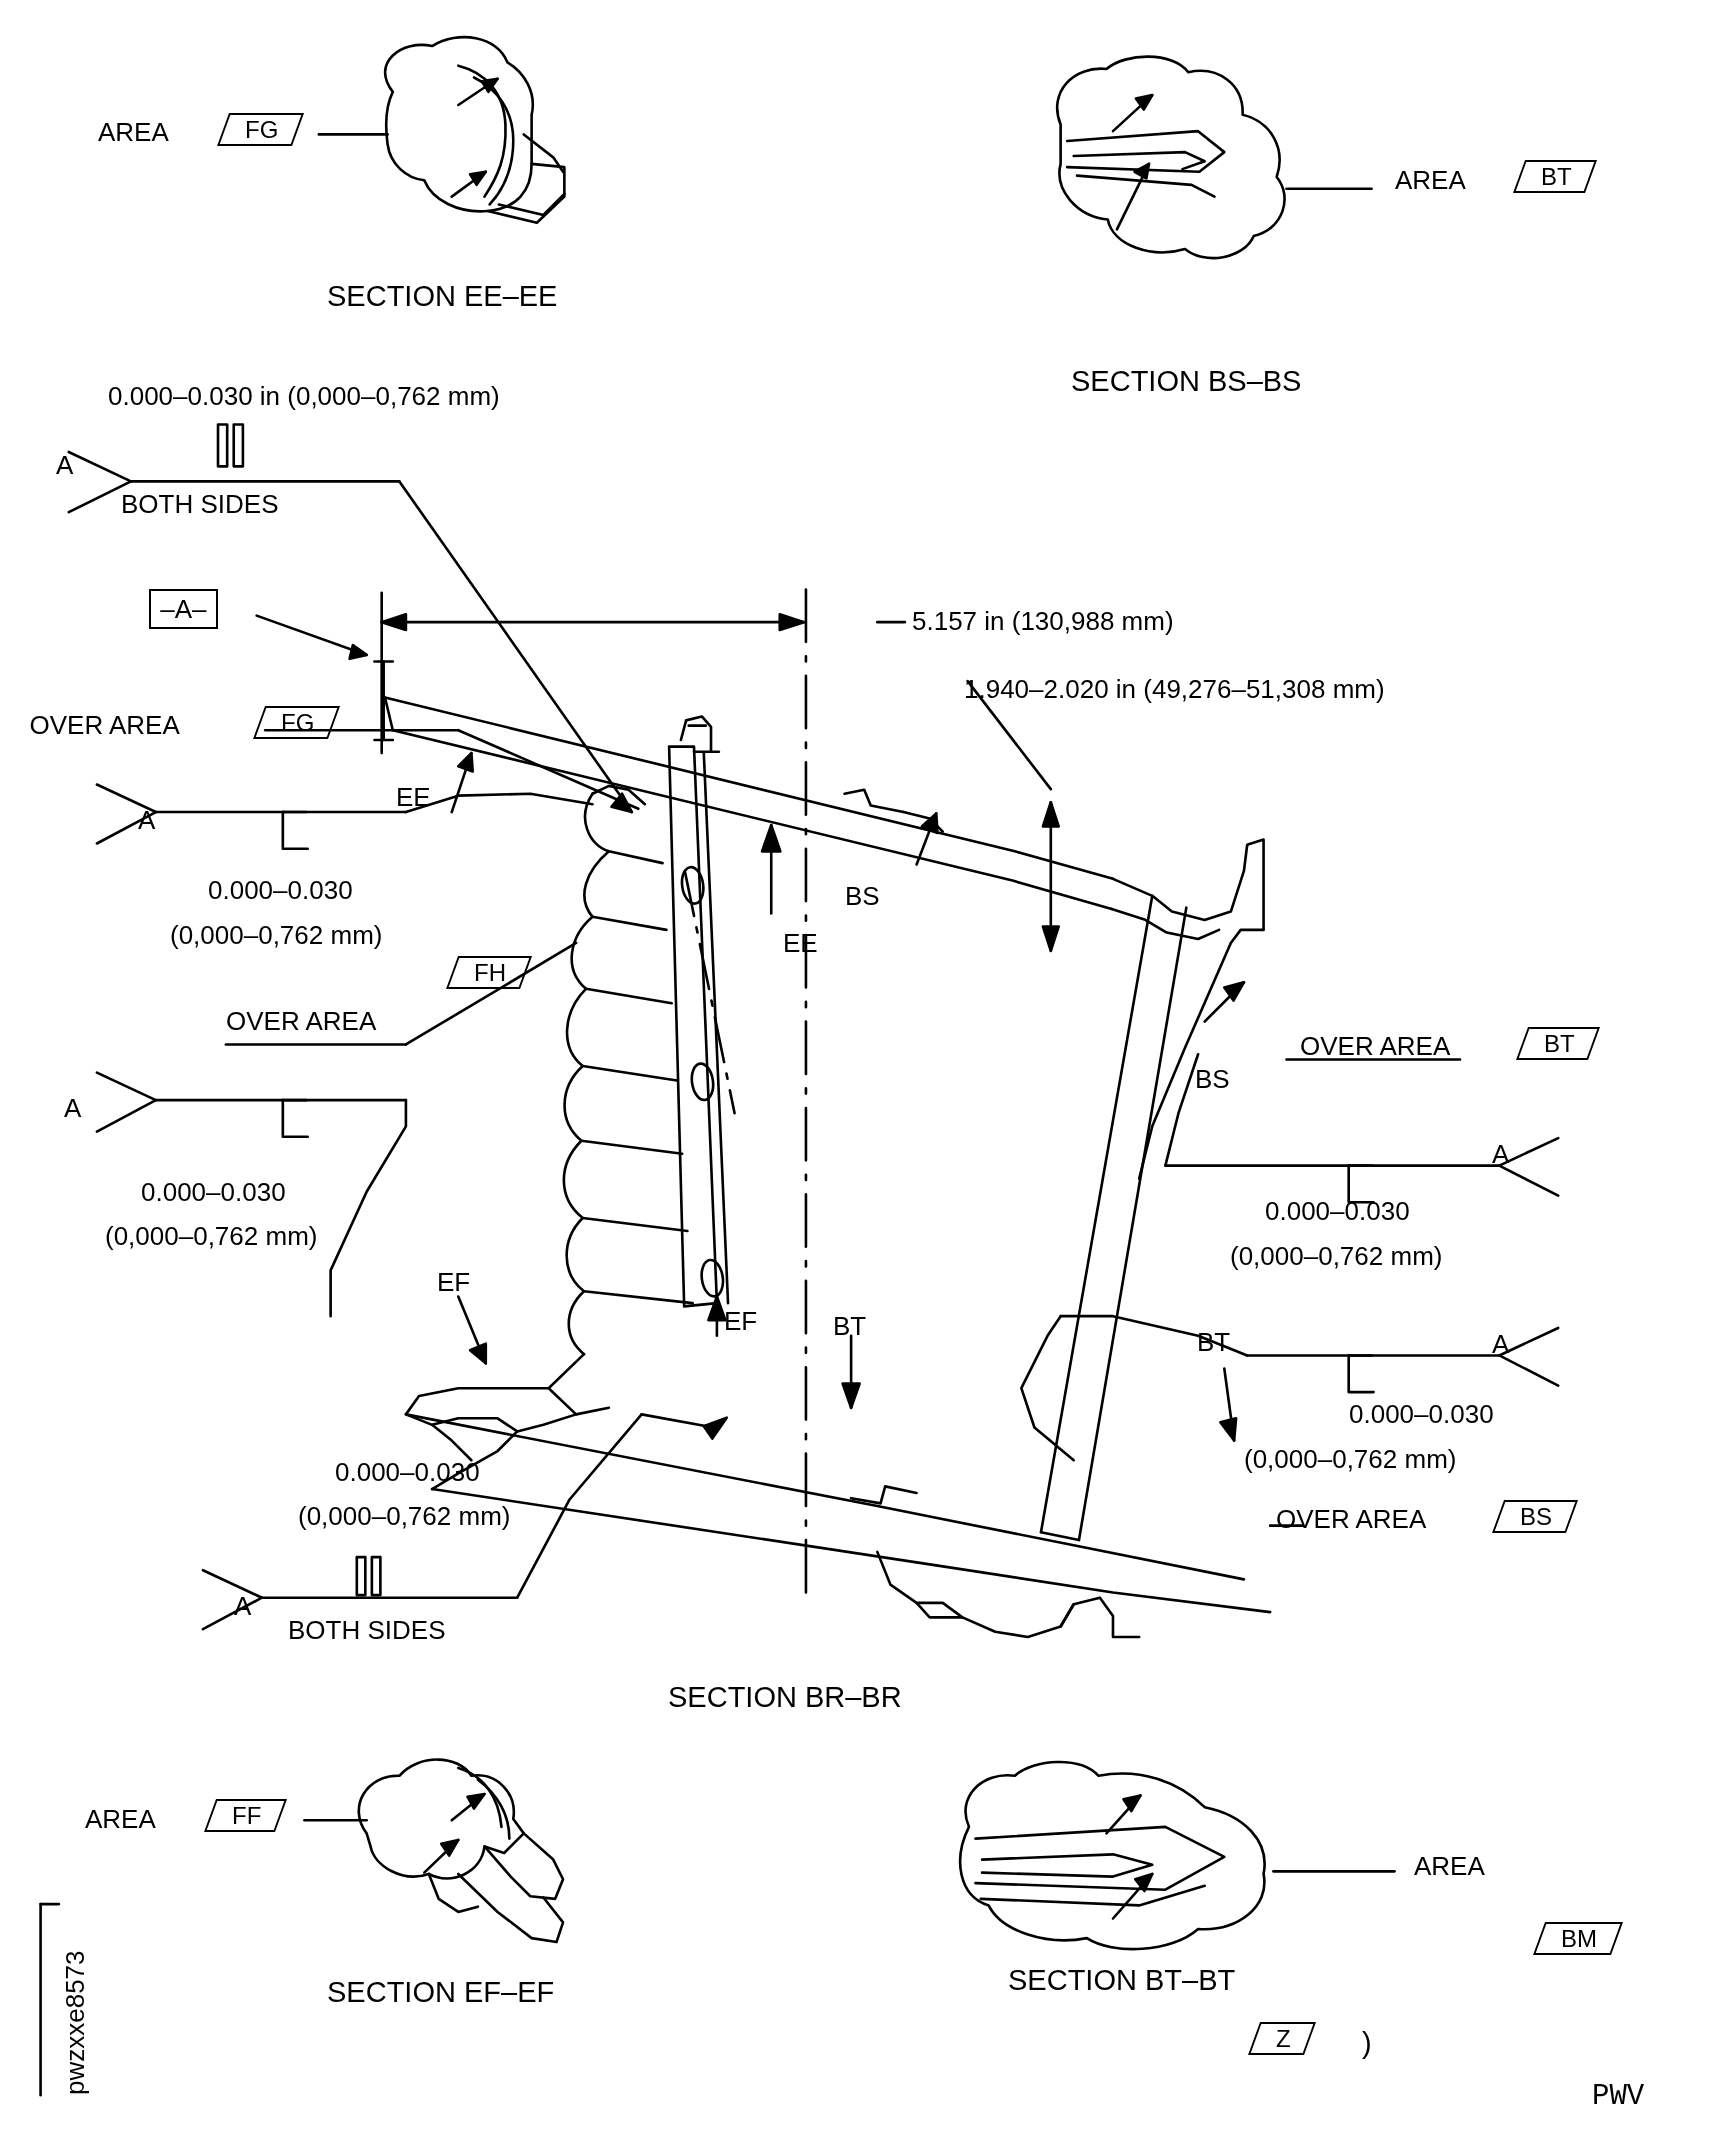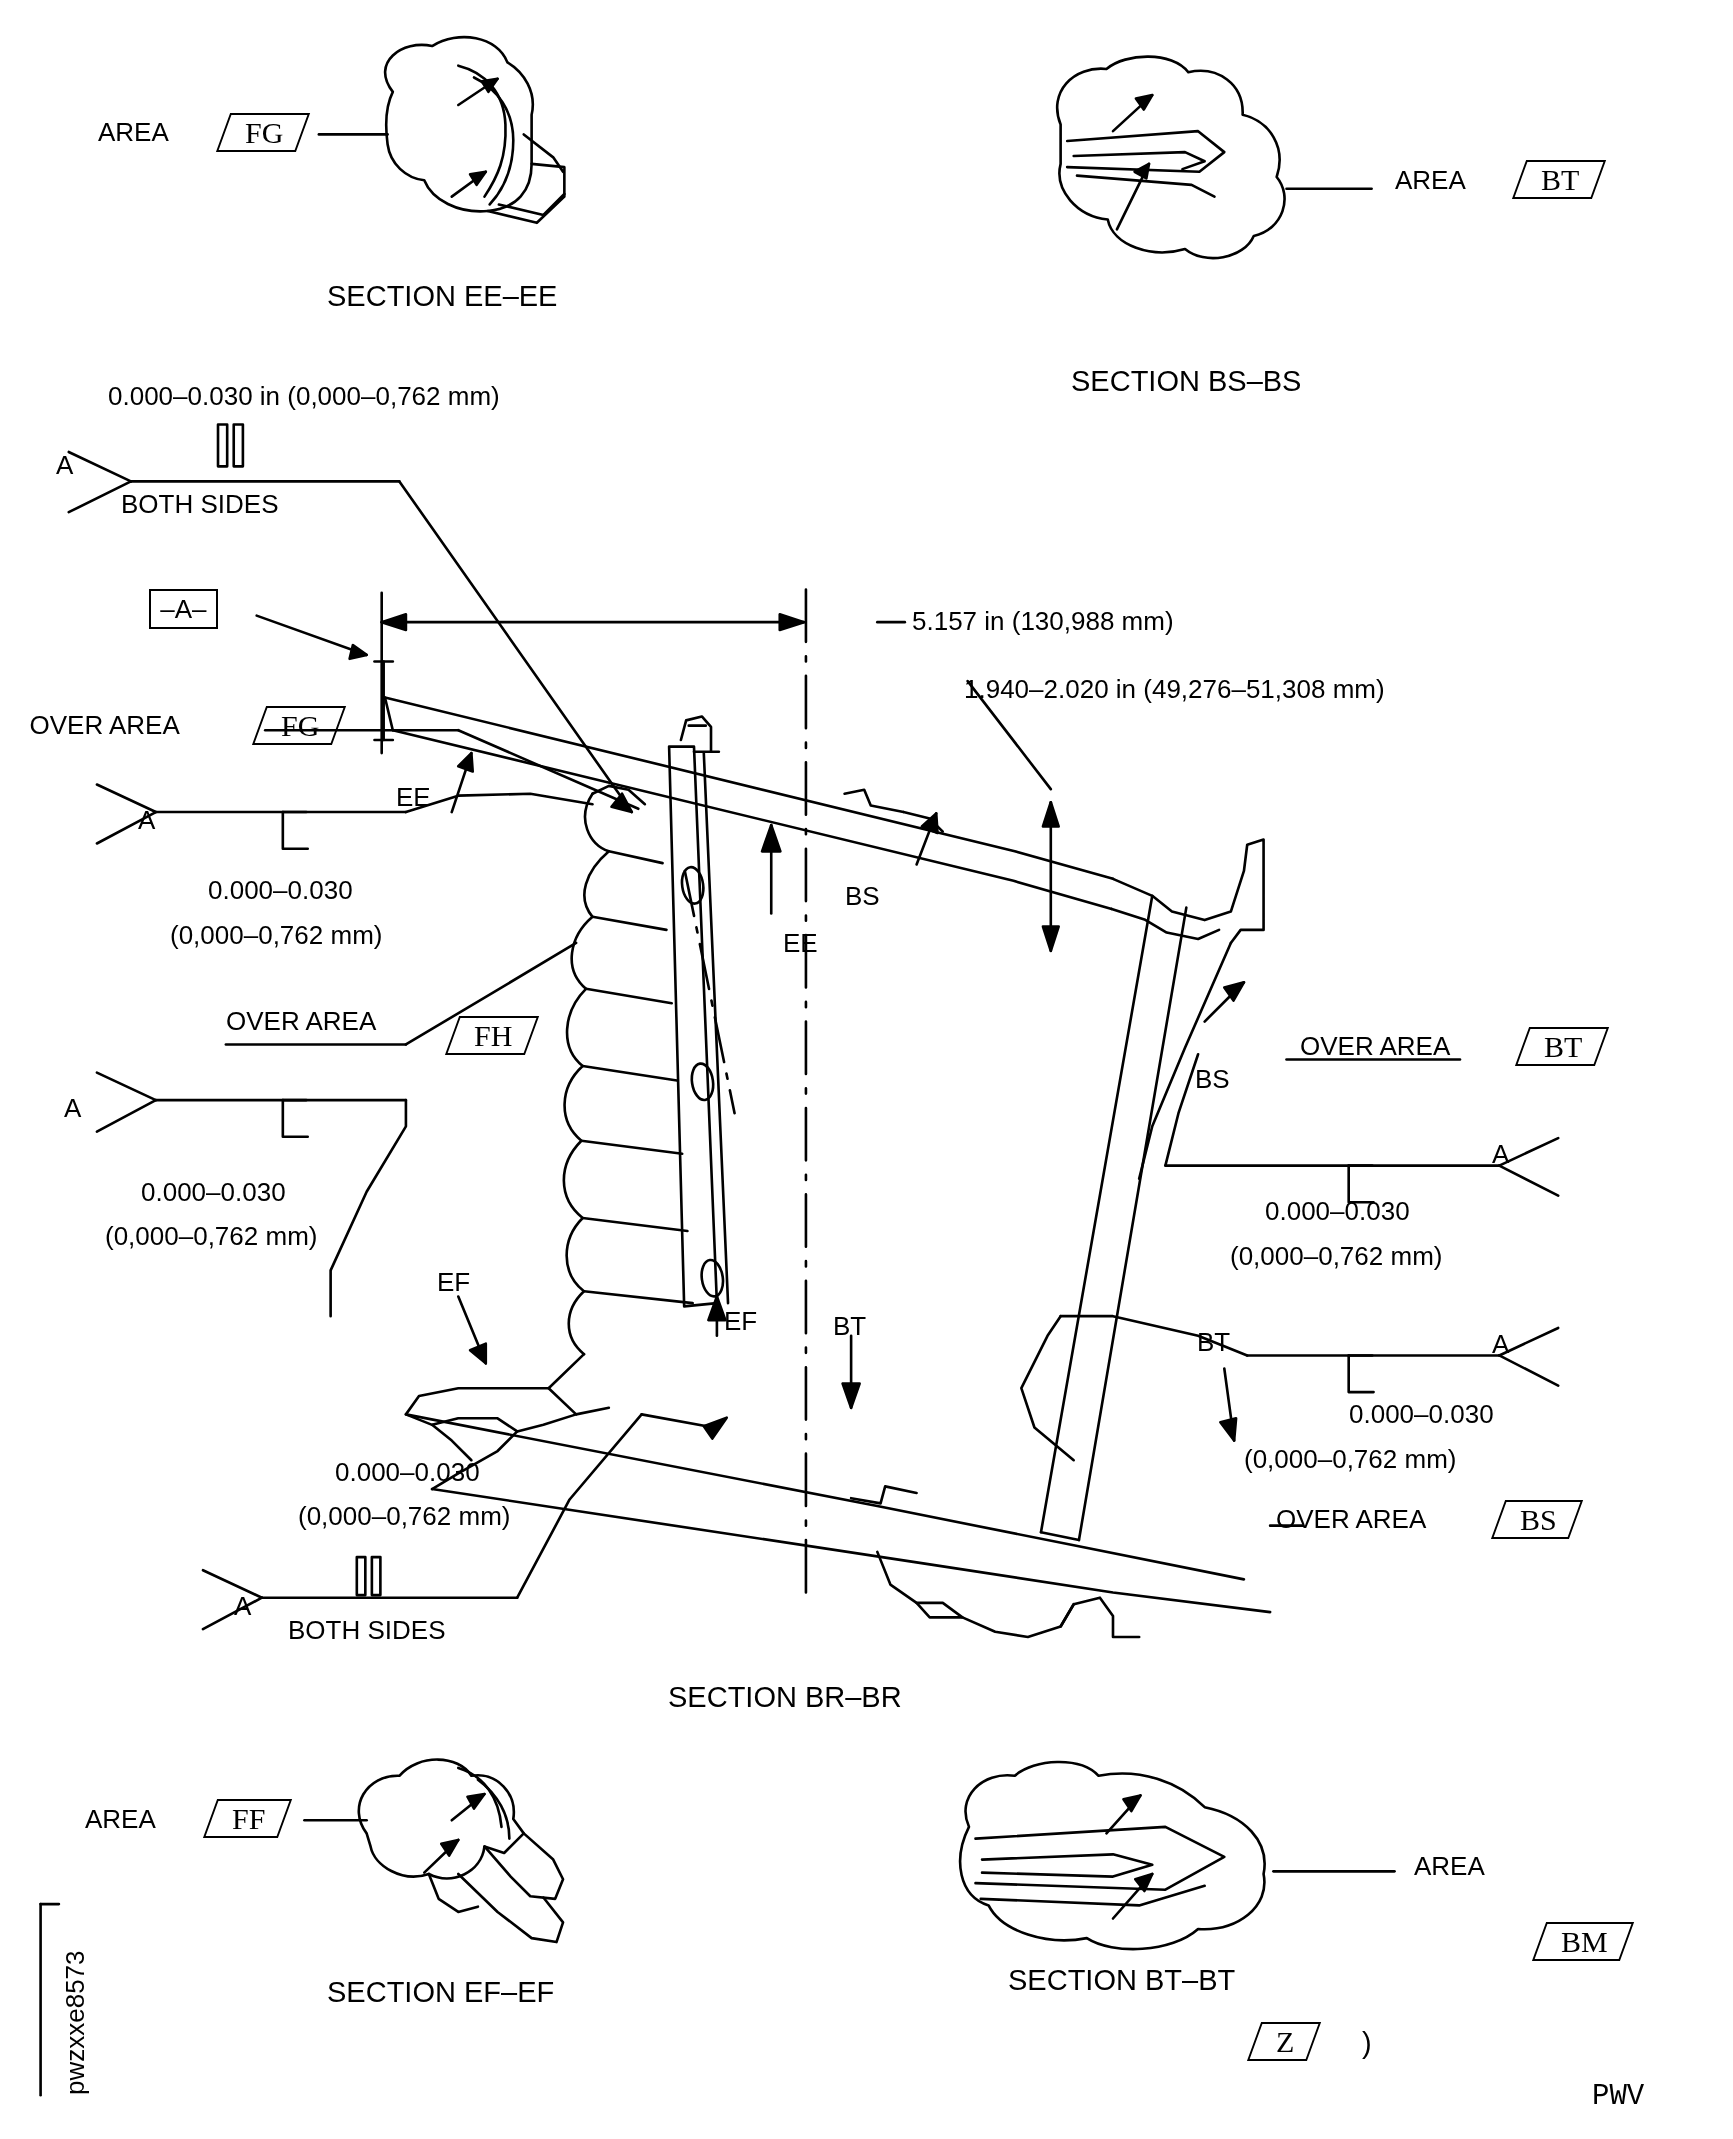--- a/index.html
+++ b/index.html
@@ -2,21 +2,21 @@
 <html style="font-size:10.5px"><head>
 <meta charset="utf-8">
 <style>
   html,body{margin:0;padding:0;background:#ffffff;}
   body{width:1733px;height:2140px;position:relative;font-family:"Liberation Sans",sans-serif;color:#000;}
   #sheet{position:absolute;left:0;top:0;width:1733px;height:2111px;overflow:hidden;}
   .lbl{position:absolute;white-space:nowrap;font-size:26px;line-height:1;}
   .lbl.sec{font-size:29px;}
   .flag{position:absolute;white-space:nowrap;font-size:26px;}
   
-  .area-tag{display:inline-block;position:relative;padding:2.6px 19.6px 2.6px 22px;font-size:30px;font-family:Liberation Serif, serif;}
+  .area-tag{display:inline-block;position:relative;padding:2.6px 19.6px 2.6px 22px;font-size:24px;}
   .area-tag:before{content:"";position:absolute;left:0;top:0;right:0;bottom:0;
      border:2px solid #000;transform:skewX(-20deg);box-sizing:border-box;}
   .area-tag span{position:relative;}
   
   .datum{display:inline-block;border:2px solid #000;padding:2.6px 9.2px;font-size:26px;}
   svg{position:absolute;left:0;top:0;}
   .rot{position:absolute;transform-origin:0 0;transform:rotate(-90deg);font-size:26px;white-space:nowrap;}
 </style>
 </head>
 <body>
@@ -275,21 +275,21 @@
   <div class="lbl" style="left:138px;top:807px;">A</div>
   <div class="lbl" style="left:396px;top:784px;">EE</div>
   <div class="lbl" style="left:208px;top:877px;">0.000–0.030</div>
   <div class="lbl" style="left:170px;top:922px;">(0,000–0,762 mm)</div>
 
   <div class="lbl" style="left:845px;top:883px;">BS</div>
   <div class="lbl" style="left:783px;top:930px;">EE</div>
   <div class="lbl" style="left:1195px;top:1066px;">BS</div>
 
   <div class="lbl" style="left:226px;top:1008px;">OVER AREA</div>
-  <div class="flag" style="left:452px;top:1016px;">
+  <div class="flag" style="left:452px;top:956px;">
     <span class="area-tag"><span>FH</span></span>
   </div>
   <div class="lbl" style="left:64px;top:1095px;">A</div>
   <div class="lbl" style="left:141px;top:1179px;">0.000–0.030</div>
   <div class="lbl" style="left:105px;top:1223px;">(0,000–0,762 mm)</div>
 
   <div class="lbl" style="left:1300px;top:1033px;">OVER AREA</div>
   <div class="flag" style="left:1522px;top:1027px;">
     <span class="area-tag"><span>BT</span></span>
   </div>

